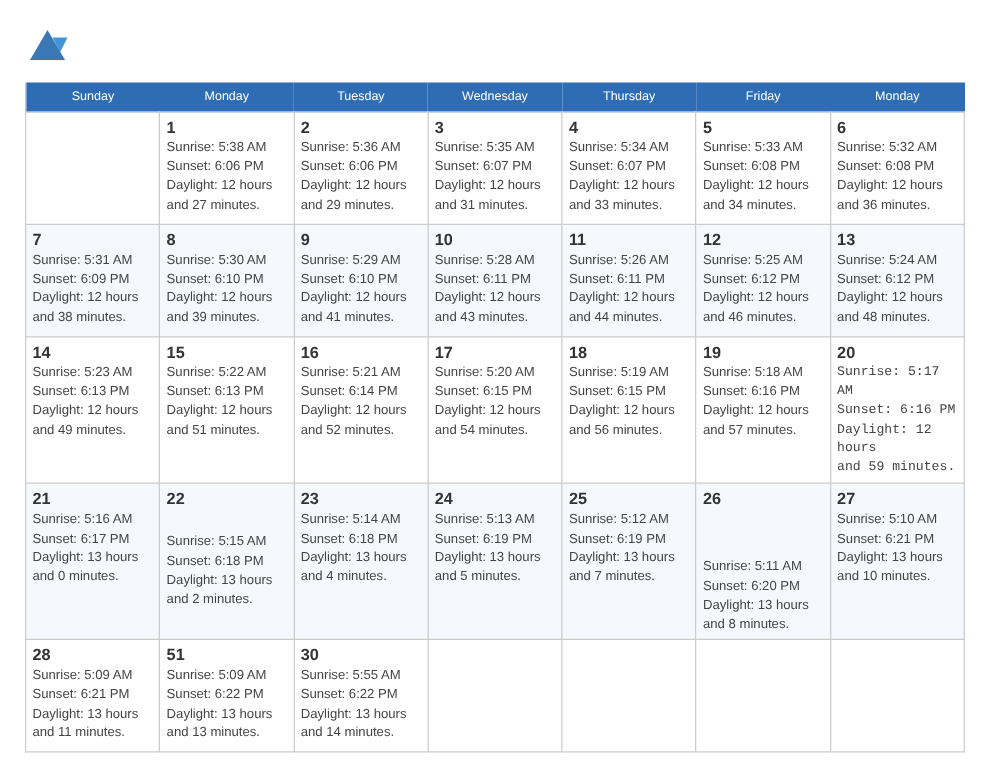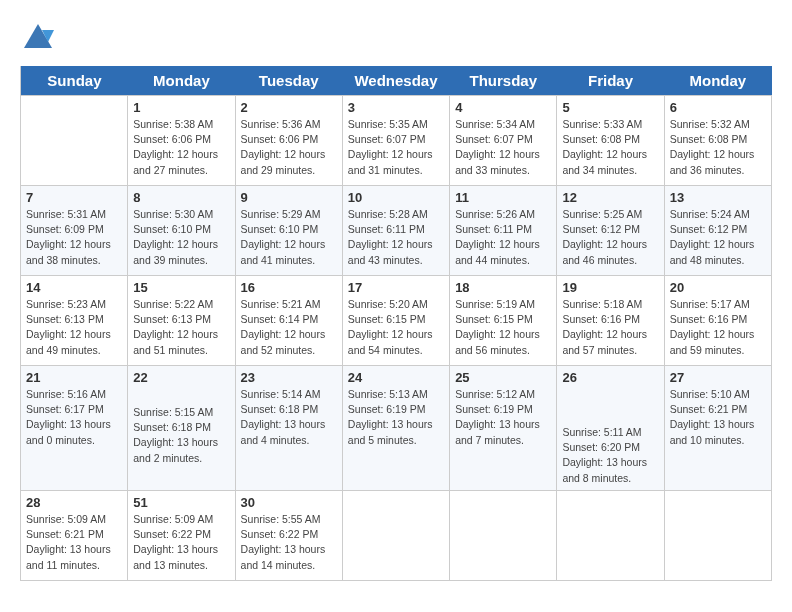--- a/index.html
+++ b/index.html
@@ -45,22 +45,22 @@
     table {
       width: 100%;
       border-collapse: collapse;
       table-layout: fixed;
     }
     th {
       background-color: #2e6db4;
       color: #fff;
       text-align: center;
       padding: 6px 4px;
-      font-size: 15px;
-      font-weight: bold;
+      font-size: 10px;
+      font-weight: normal;
     }
     td {
       border: 1px solid #ccc;
       vertical-align: top;
       padding: 4px 5px;
       font-size: 10.5px;
       color: #333;
       height: 90px;
     }
     .day-number {
@@ -247,21 +247,21 @@
         </td>
         <td>
           <div class="day-number">19</div>
           <div class="day-info" style="white-space: pre-line;">Sunrise: 5:18 AM
 Sunset: 6:16 PM
 Daylight: 12 hours
 and 57 minutes.</div>
         </td>
         <td>
           <div class="day-number">20</div>
-          <div class="day-info" style="white-space: pre-line;">Sunrise: 5:17 AM
+          <div class="day-info" style="white-space: pre-line; font-family: Liberation Mono, monospace;">Sunrise: 5:17 AM
 Sunset: 6:16 PM
 Daylight: 12 hours
 and 59 minutes.</div>
         </td>
       </tr>
       <tr>
         <td>
           <div class="day-number">21</div>
           <div class="day-info" style="white-space: pre-line;">Sunrise: 5:16 AM
 Sunset: 6:17 PM

